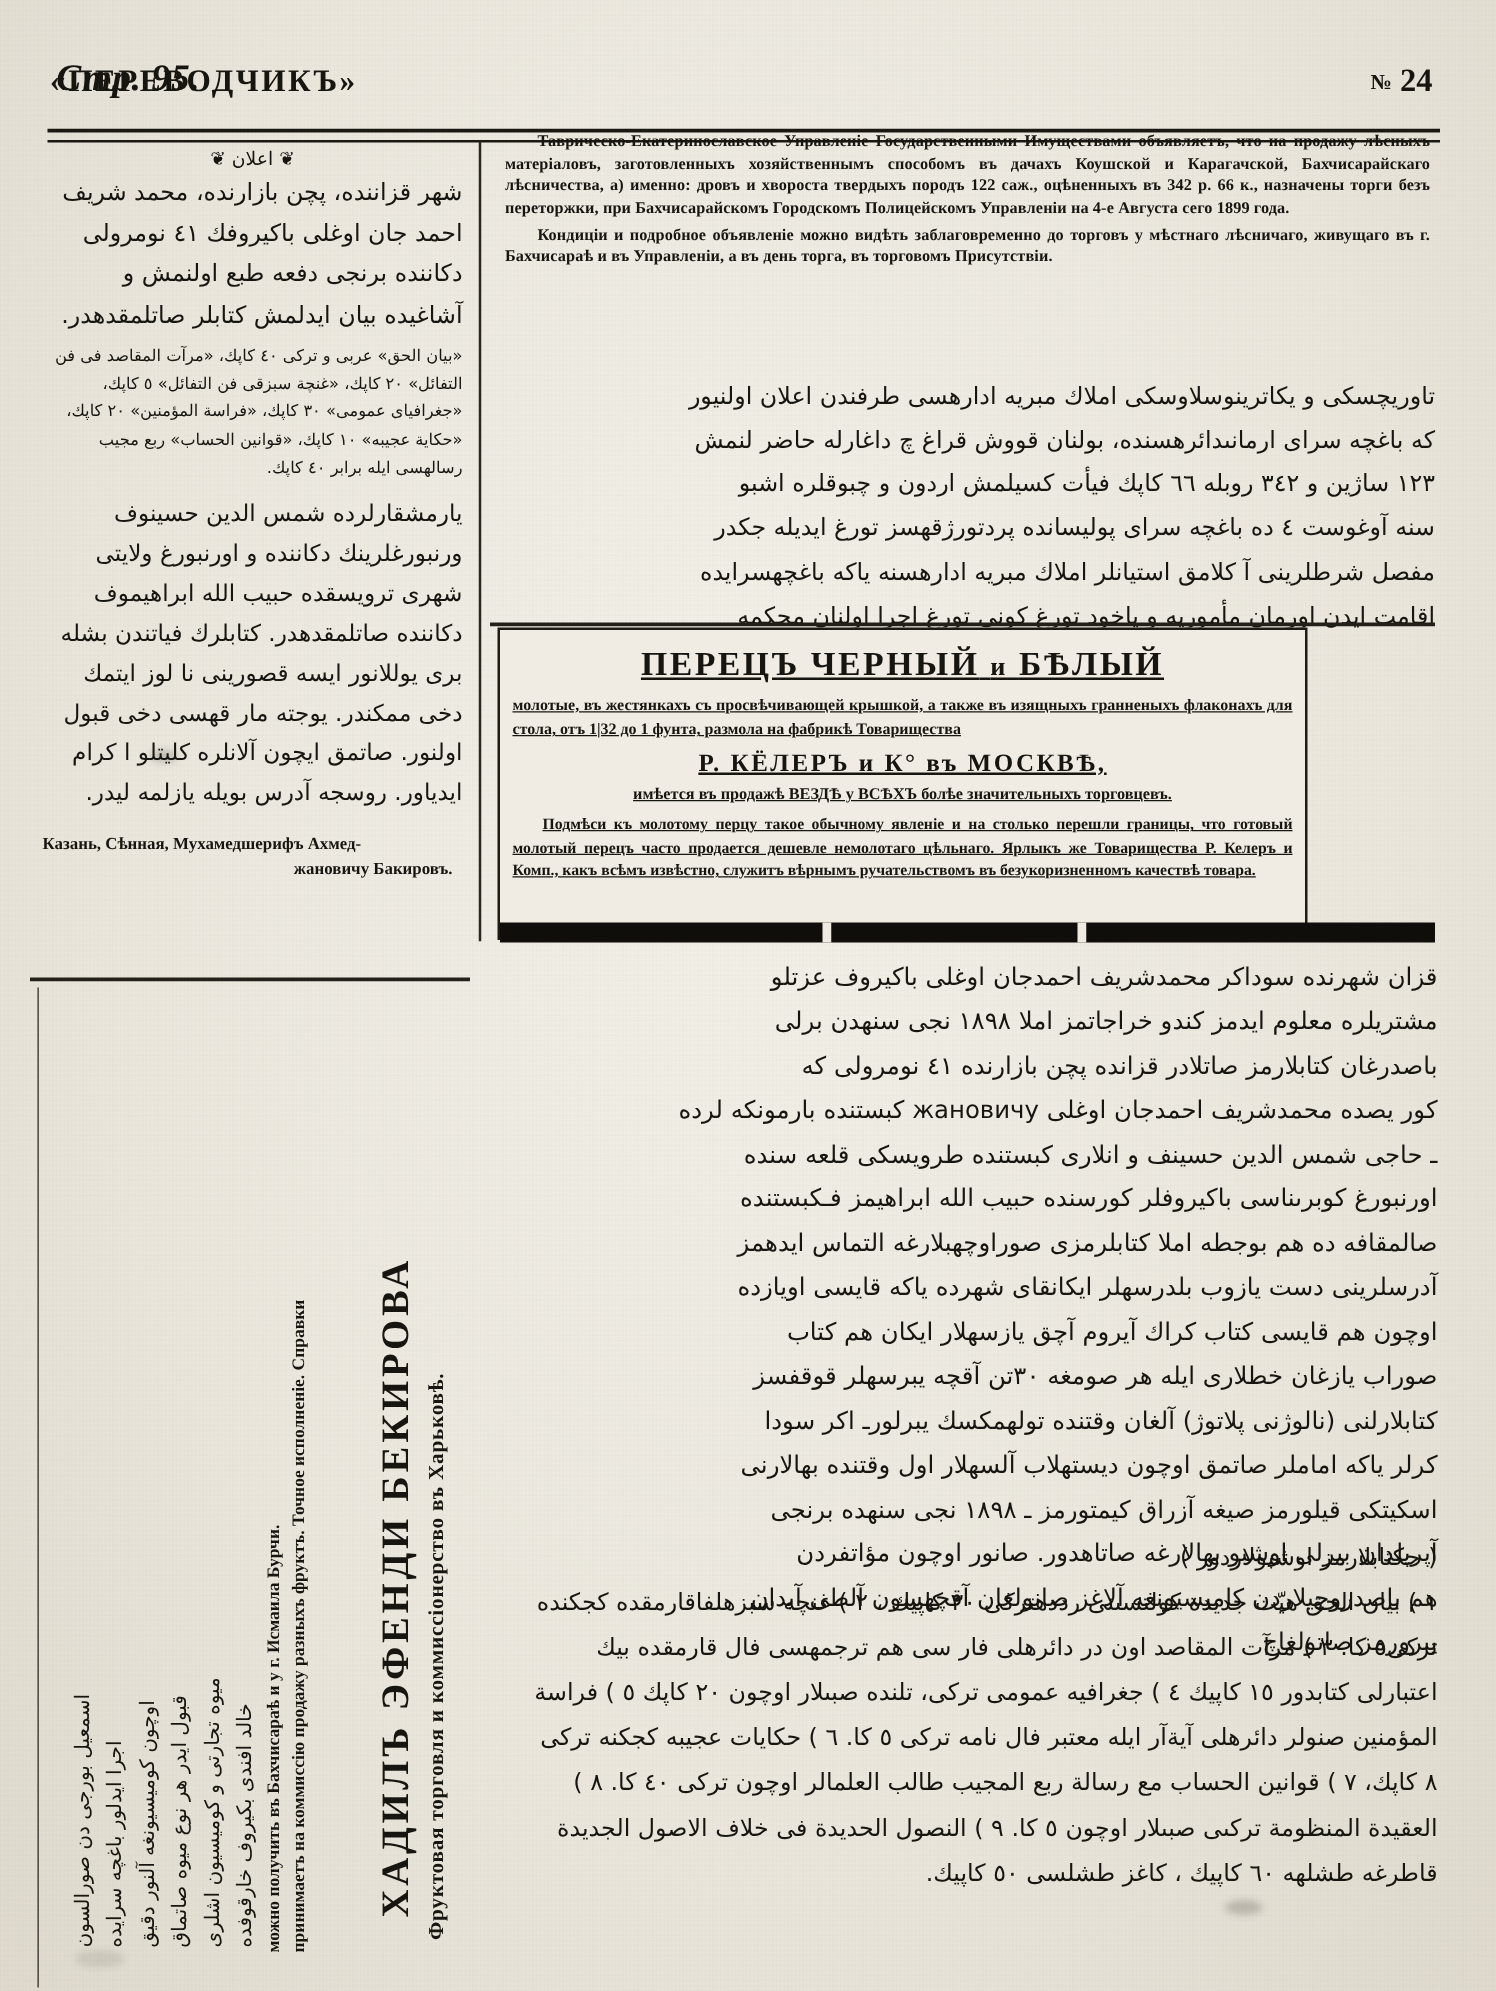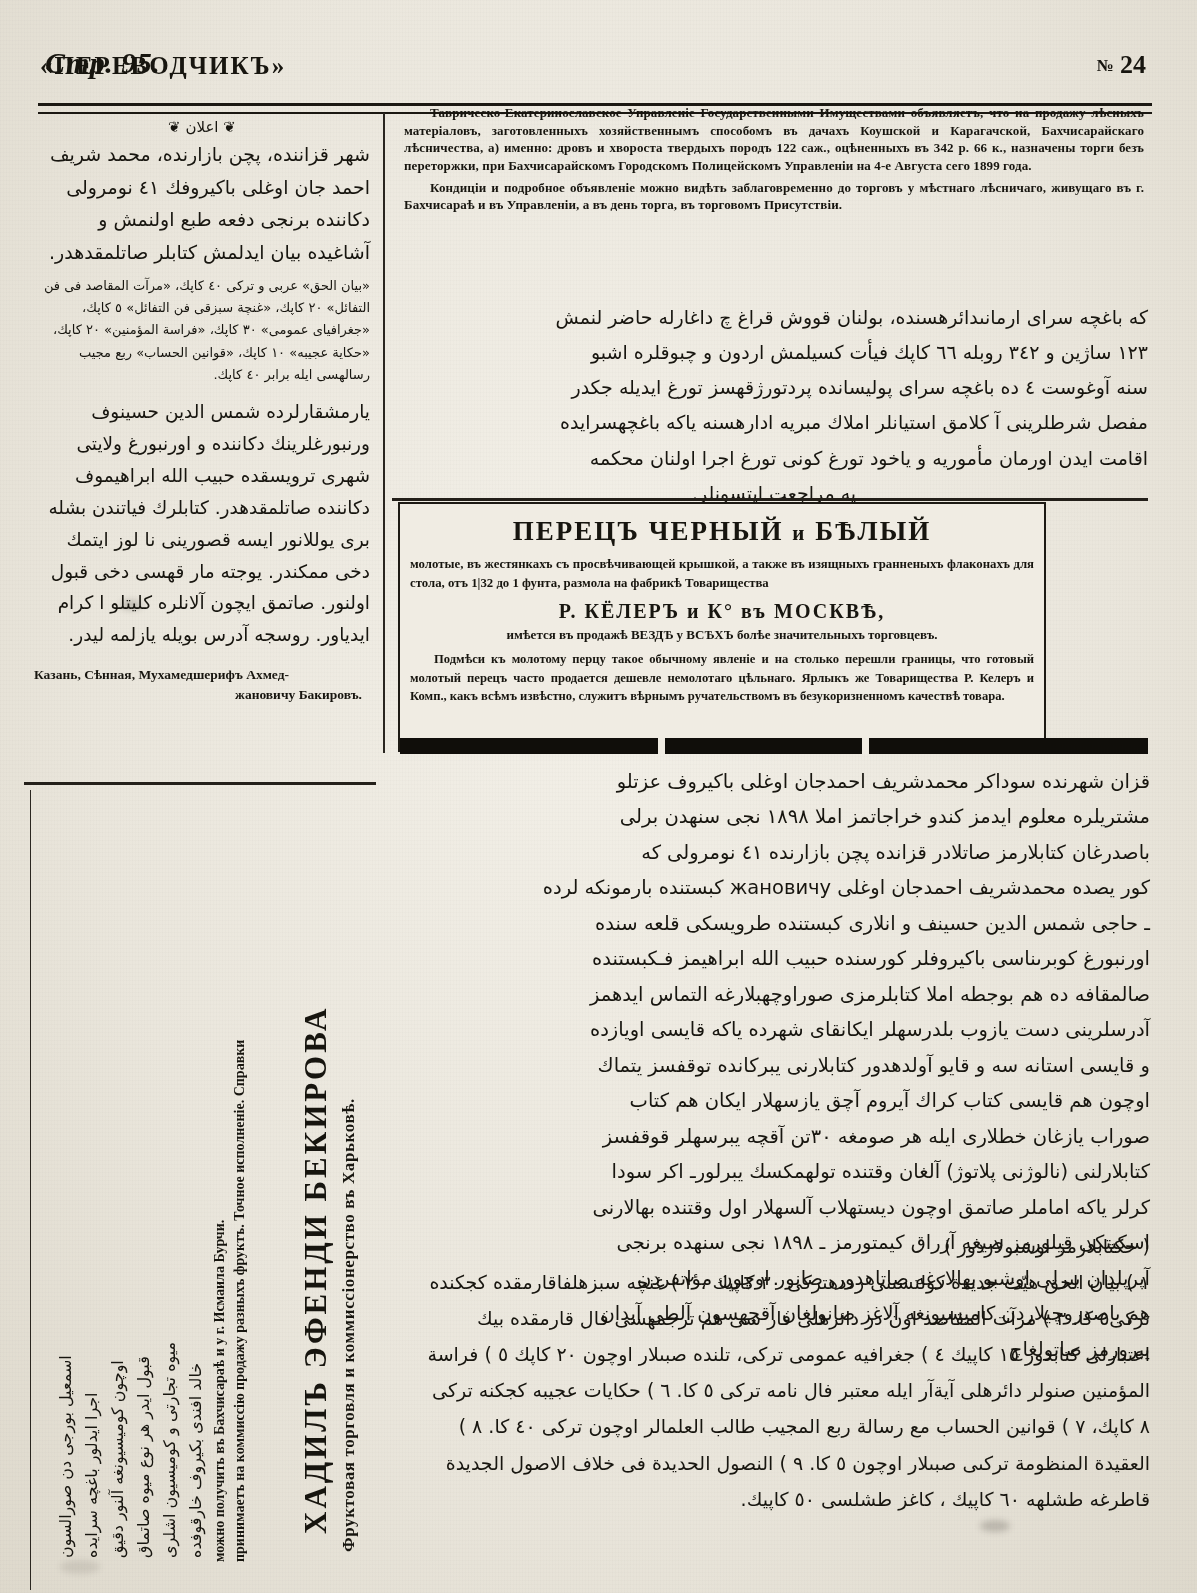--- a/index.html
+++ b/index.html
@@ -97,20 +97,21 @@
     position:absolute;left:392px;top:498px;width:756px;height:3px;
     background:#231f19;
   }
   
   .ad-box{
     position:absolute;left:398px;top:502px;width:648px;height:250px;
     border:2px solid #1d1a14;
     background:#f0ece3;
     padding:8px 10px 0 10px;
     box-sizing:border-box;
+    text-decoration:underline;
   }
   .ad-title{
     text-align:center;font-size:27px;font-weight:bold;letter-spacing:2px;
     margin:4px 0 8px 0;
   }
   .ad-title .amp{font-size:21px;}
   .ad-body{
     font-size:12.8px;line-height:1.5;text-align:justify;font-weight:bold;
   }
   .ad-firm{
@@ -218,20 +219,21 @@
   </div>
 </div>
 <div class="left-rule"></div>
 
 <div class="ru-ann">
   <p>Таврическо-Екатеринославское Управленіе Государственными Имуществами объявляетъ, что на продажу лѣсныхъ матеріаловъ, заготовленныхъ хозяйственнымъ способомъ въ дачахъ Коушской и Карагачской, Бахчисарайскаго лѣсничества, а) именно: дровъ и хвороста твердыхъ породъ 122 саж., оцѣненныхъ въ 342 р. 66 к., назначены торги безъ переторжки, при Бахчисарайскомъ Городскомъ Полицейскомъ Управленіи на 4-е Августа сего 1899 года.</p>
   <p>Кондиціи и подробное объявленіе можно видѣть заблаговременно до торговъ у мѣстнаго лѣсничаго, живущаго въ г. Бахчисараѣ и въ Управленіи, а въ день торга, въ торговомъ Присутствіи.</p>
 </div>
 
 <div class="tt-ann ar">
+  <div>تاوريچسكى و يكاترينوسلاوسكى املاك مبريه ادارهسى طرفندن اعلان اولنيور</div>
   <div>كه باغچه سراى ارمانىدائرهسنده، بولنان قووش قراغ چ داغارله حاضر لنمش</div>
   <div>١٢٣ ساژين و ٣٤٢ روبله ٦٦ كاپك فيأت كسيلمش اردون و چبوقلره اشبو</div>
   <div>سنه آوغوست ٤ ده باغچه سراى پوليسانده پردتورژقهسز تورغ ايديله جكدر</div>
   <div>مفصل شرطلرينى آ كلامق استيانلر املاك مبريه ادارهسنه ياكه باغچهسرايده</div>
   <div>اقامت ايدن اورمان مأموريه و ياخود تورغ كونى تورغ اجرا اولنان محكمه</div>
   <div class="last">يه مراجعت ايتسونلر.</div>
 </div>
 <div class="ann-rule"></div>
 
 <div class="ad-box">
@@ -254,21 +256,20 @@
 
 <div class="tt-main ar">
   <div>قزان شهرنده سوداكر محمدشريف احمدجان اوغلى باكيروف عزتلو</div>
   <div>مشتريلره معلوم ايدمز كندو خراجاتمز املا ١٨٩٨ نجى سنهدن برلى</div>
   <div>باصدرغان كتابلارمز صاتلادر قزانده پچن بازارنده ٤١ نومرولى كه</div>
   <div>كور يصده محمدشريف احمدجان اوغلى жановичу كبستنده بارمونكه لرده</div>
   <div>ـ حاجى شمس الدين حسينف و انلارى كبستنده طرويسكى قلعه سنده</div>
   <div>اورنبورغ كوبرىناسى باكيروفلر كورسنده حبيب الله ابراهيمز فـكبستنده</div>
   <div>صالمقافه ده هم بوجطه املا كتابلرمزى صوراوچهبلارغه التماس ايدهمز</div>
   <div>آدرسلرينى دست يازوب بلدرسهلر ايكانقاى شهرده ياكه قايسى اويازده</div>
-  <div>و قايسى استانه سه و قايو آولدهدور كتابلارنى يبركانده توقفسز يتماك</div>
   <div>اوچون هم قايسى كتاب كراك آيروم آچق يازسهلار ايكان هم كتاب</div>
   <div>صوراب يازغان خطلارى ايله هر صومغه ٣٠تن آقچه يبرسهلر قوقفسز</div>
   <div>كتابلارلنى (نالوژنى پلاتوژ) آلغان وقتنده تولهمكسك يبرلورـ اكر سودا</div>
   <div>كرلر ياكه اماملر صاتمق اوچون ديستهلاب آلسهلار اول وقتنده بهالارنى</div>
   <div>اسكيتكى قيلورمز صيغه آزراق كيمتورمز ـ ١٨٩٨ نجى سنهده برنجى</div>
   <div>آپرپلدان بيرلى اوشبو بهالارغه صاتاهدور. صانور اوچون مؤاتفردن</div>
   <div>هم باصدروچيلاردن كاميسيونغه آلاغز صانولغان آقچهسون آلطى آيدان</div>
   <div>يبرورمز صاتولغاچ</div>
 </div>
 

